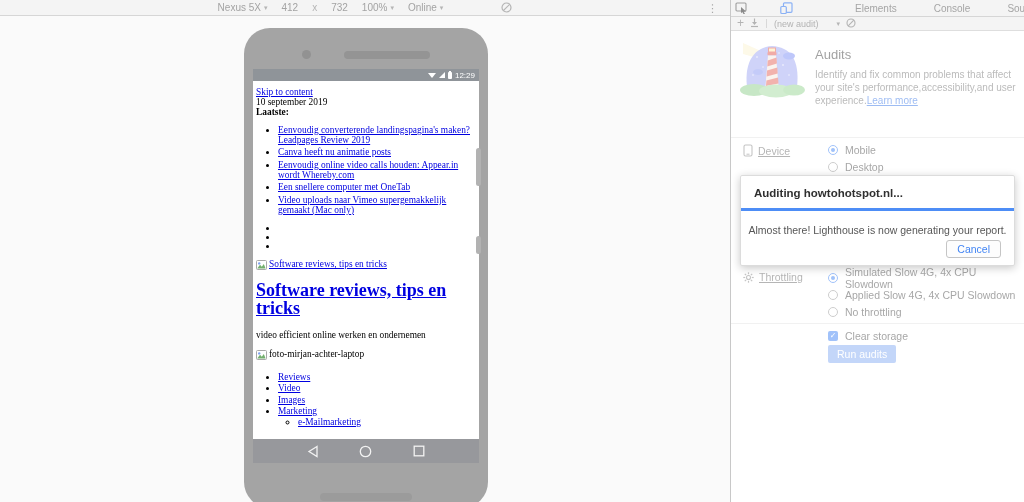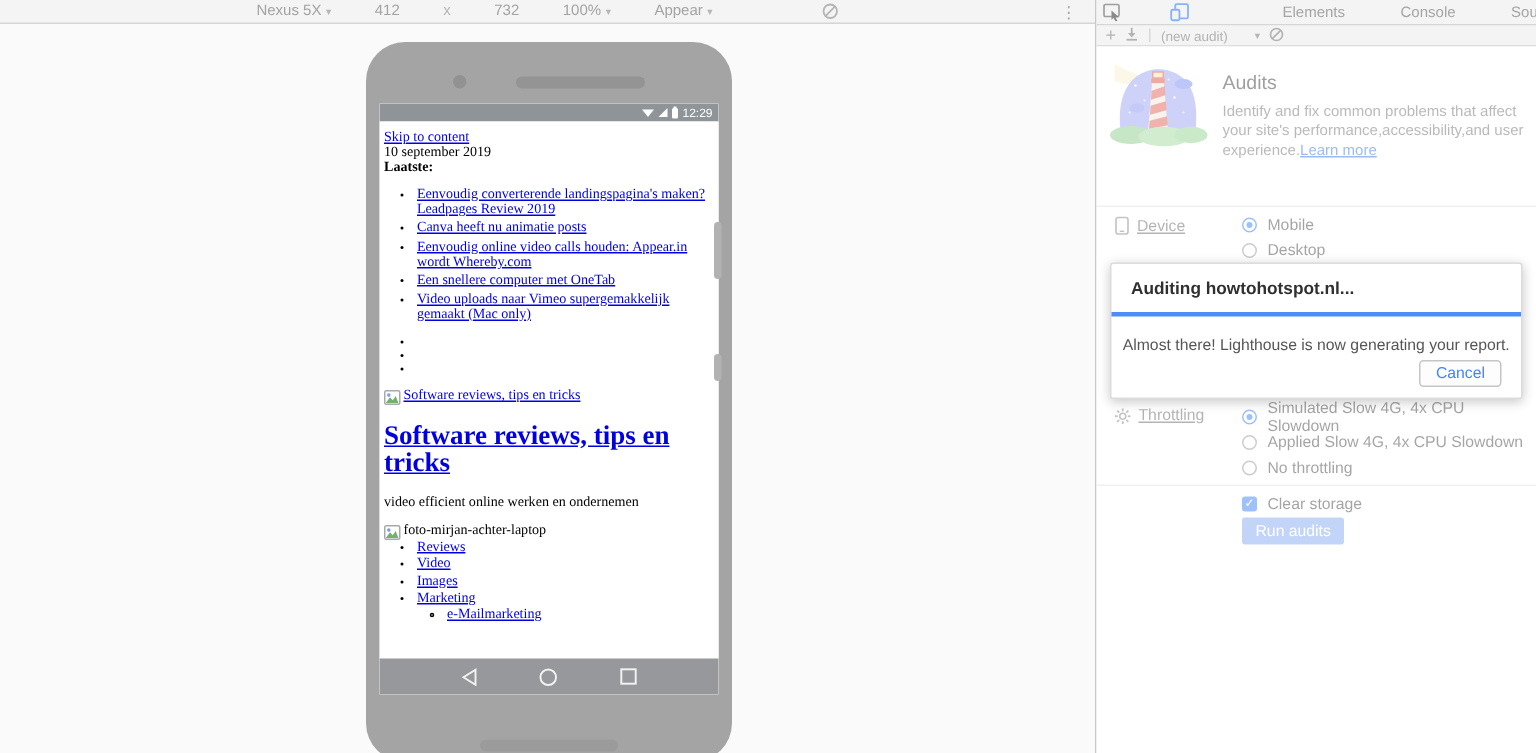--- a/index.html
+++ b/index.html
@@ -1,21 +1,21 @@
 <!DOCTYPE html>
 <html><head>
 <meta charset="utf-8">
 <style>
   html,body{margin:0;padding:0;width:1024px;height:502px;overflow:hidden;
     background:#fafafa;font-family:"Liberation Sans",sans-serif;}
   
   .emu-toolbar{position:absolute;left:0;top:0;width:730px;height:16px;background:#f4f4f4;
     border-bottom:1px solid #d6d6d6;box-sizing:border-box;}
   .emu-controls{display:flex;align-items:center;justify-content:center;height:100%;
-    gap:29px;font-size:10px;color:#a3a3a3;}
+    gap:14px;font-size:10px;color:#a3a3a3;}
   .emu-item{display:flex;align-items:center;gap:3px;cursor:default;}
   .caret{font-size:7px;color:#b5b5b5;}
   .emu-sep-x{color:#b5b5b5;}
   .rotate-btn{margin-left:44px;}
   .kebab-left{position:absolute;right:12px;top:0;height:16px;display:flex;align-items:center;
     color:#a8a8a8;font-size:11px;}
   
   .canvas{position:absolute;left:0;top:16px;width:730px;height:486px;background:#fafafa;}
   .phone{position:absolute;left:244px;top:12px;width:244px;height:480px;background:#a4a4a4;
     border-radius:26px;}
@@ -45,21 +45,21 @@
   ul.empties li{height:9px;}
   .imgline{margin-top:9px;display:flex;align-items:center;gap:2px;}
   .broken{flex:none;}
   h1.site-title{margin:10px 0 0 0;font-size:18px;line-height:18px;max-width:210px;}
   h1.site-title a{color:#0000e0;}
   .tagline{margin-top:14px;}
   .searchrow{margin-top:3px;display:flex;align-items:center;gap:6px;}
   .searchrow input{width:70px;height:11px;border:1px solid #a9a9a9;font-size:7.5px;
     font-family:"Liberation Sans",sans-serif;padding:0 2px;color:#777;box-sizing:border-box;}
   .search-btn{width:11px;height:11px;background:#ececec;border:1px solid #b9b9b9;border-radius:2px;}
-  ul.mainnav{margin:0 0 0 0;padding-left:22px;}
+  ul.mainnav{margin:12px 0 0 0;padding-left:22px;}
   ul.mainnav li{margin-bottom:1.5px;}
   ul.subnav{margin:1px 0 0 0;padding-left:20px;list-style-type:circle;}
   .scroll-thumb{position:absolute;width:5px;border-radius:2.5px;background:#b2b2b2;z-index:5;}
   
   .right-panel{position:absolute;left:730px;top:0;width:294px;height:502px;background:#fff;
     border-left:1px solid #c8c8c8;box-sizing:border-box;}
   .tabrow{height:16px;background:#f4f4f4;border-bottom:1px solid #d6d6d6;display:flex;
     align-items:stretch;font-size:10px;color:#a5a5a5;gap:25px;}
   .tabrow .iconbtn{display:flex;align-items:center;padding:0 4px;}
   .vsep{width:1px;background:#d8d8d8;margin:2px 1px;}
@@ -112,21 +112,21 @@
       <span class="caret">▾</span>
     </span>
     <span class="emu-item">412</span>
     <span class="emu-sep-x">x</span>
     <span class="emu-item">732</span>
     <span class="emu-item">
       <span>100%</span>
       <span class="caret">▾</span>
     </span>
     <span class="emu-item">
-      <span>Appear</span>
+      <span>Online</span>
       <span class="caret">▾</span>
     </span>
     <span class="emu-item rotate-btn">
       <svg width="11" height="11" viewBox="0 0 11 11">
         <circle cx="5.5" cy="5.5" r="4.5" fill="none" stroke="#b5b5b5" stroke-width="1.2"></circle>
         <line x1="2.3" y1="8.7" x2="8.7" y2="2.3" stroke="#b5b5b5" stroke-width="1.2"></line>
       </svg>
     </span>
   </div>
   <span class="kebab-left">⋮</span>

